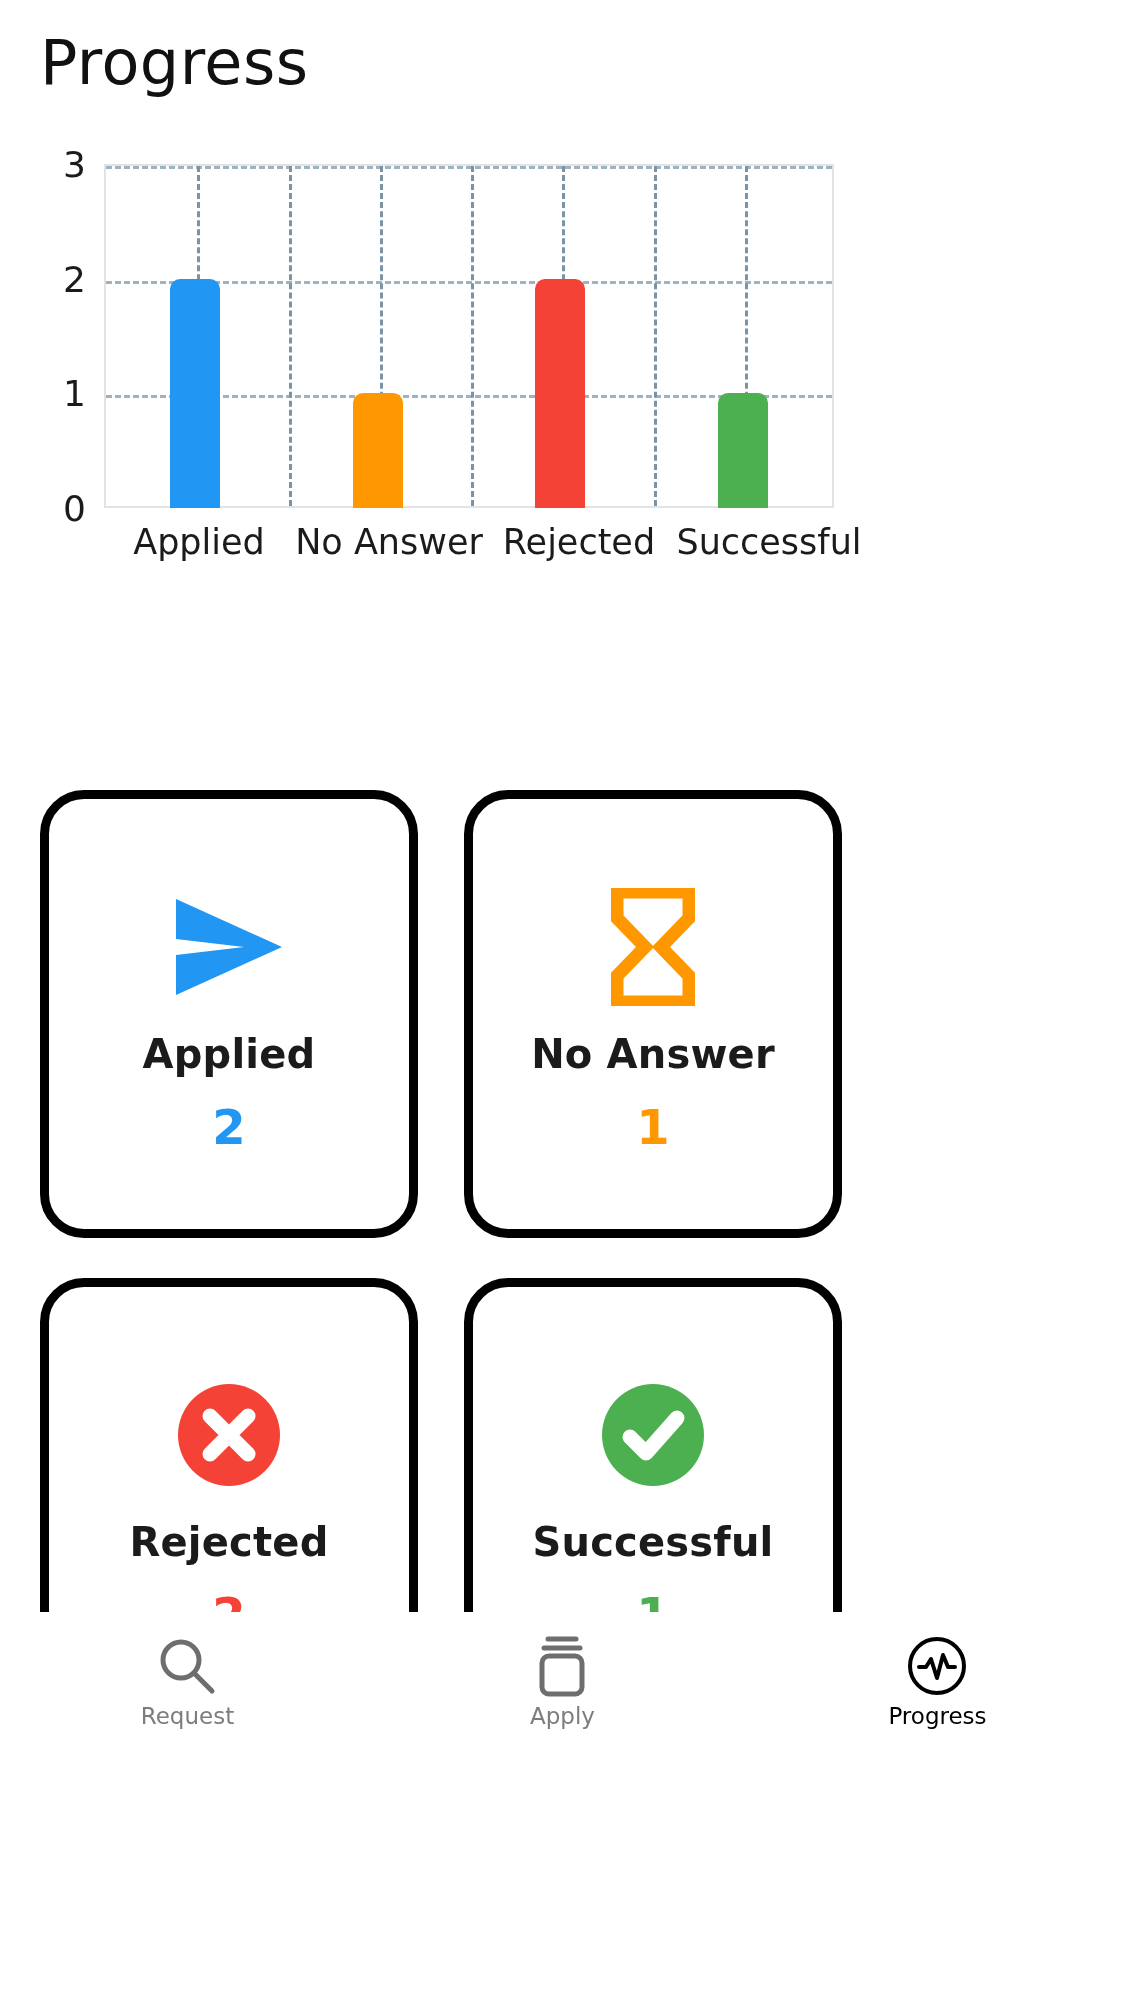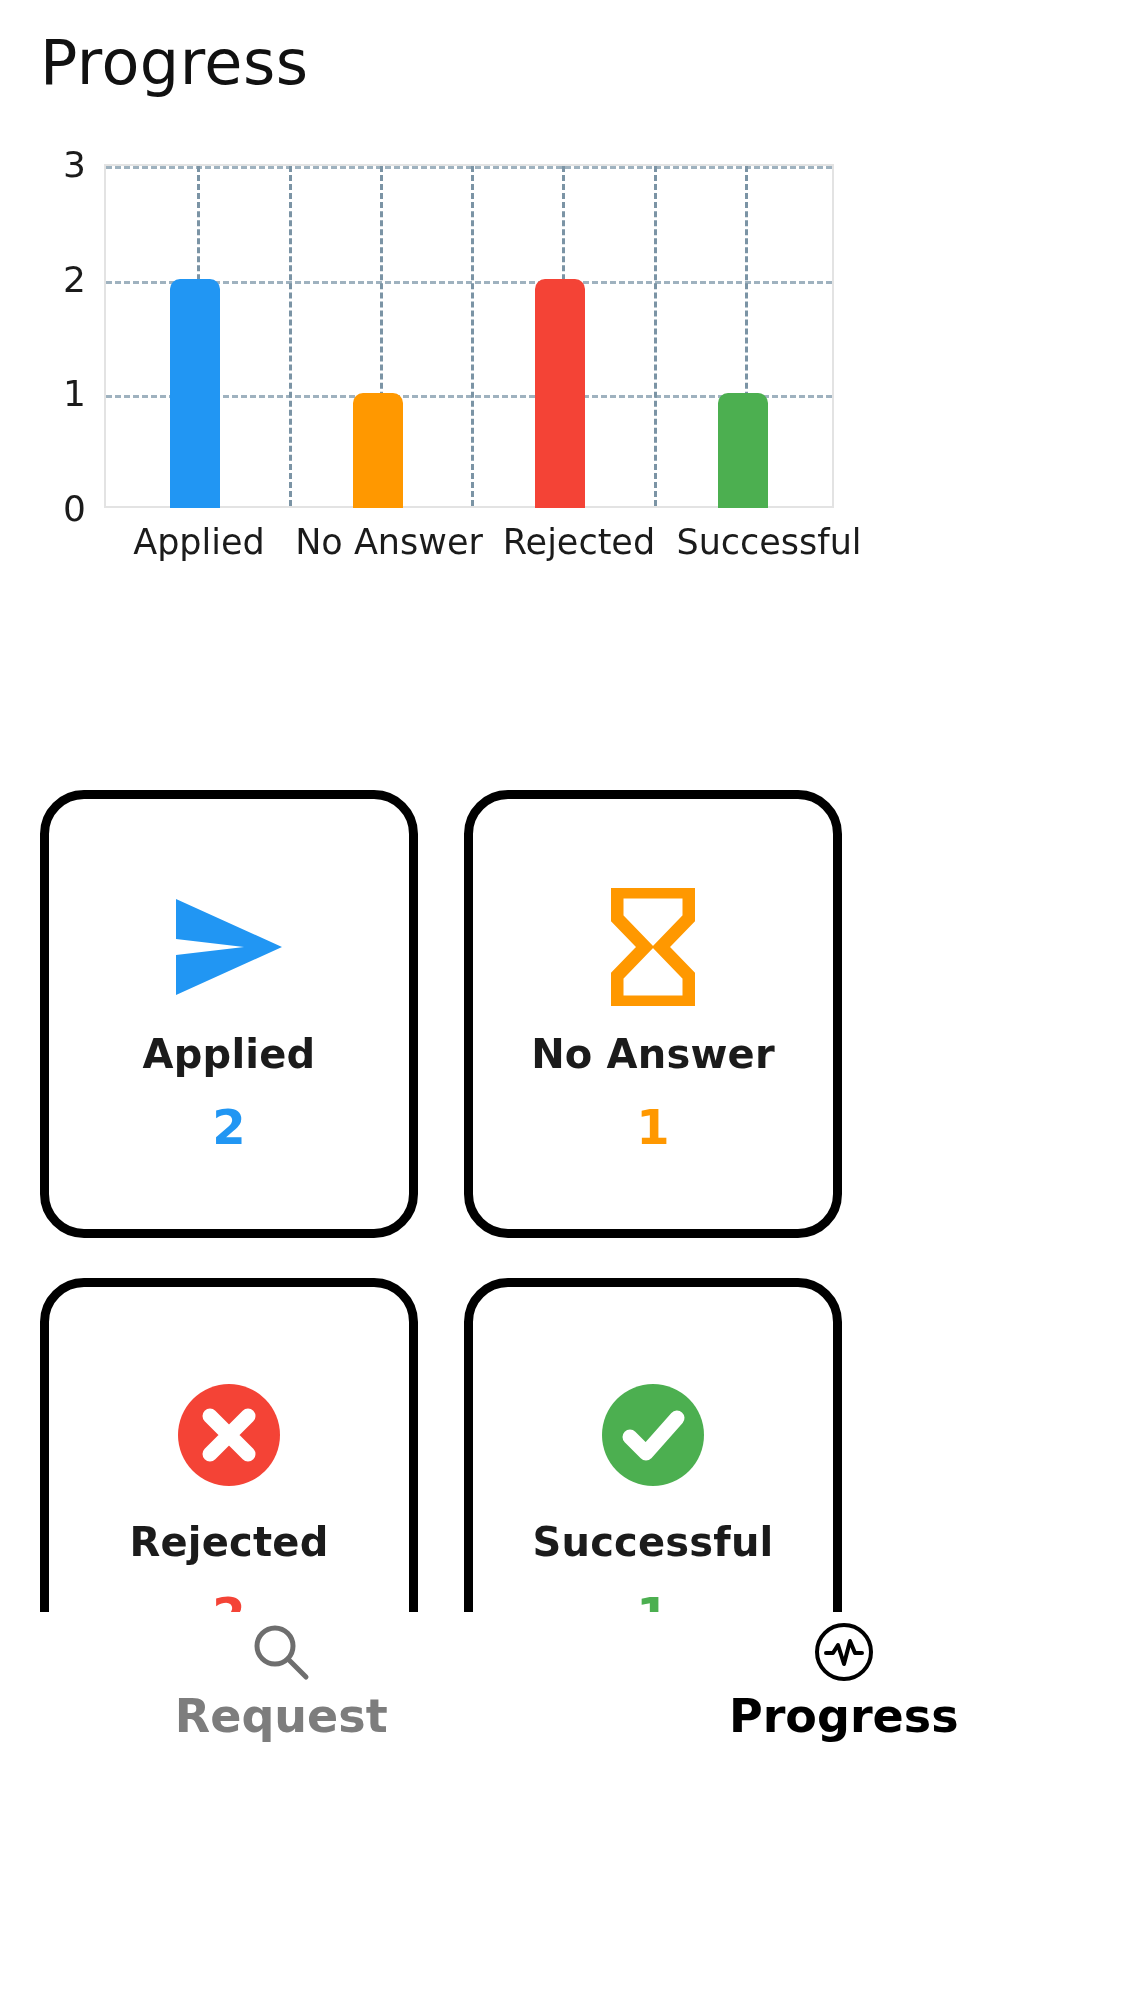--- a/index.html
+++ b/index.html
@@ -182,23 +182,23 @@
     justify-content: center;
   }
   .nav-icon {
     height: 62px;
     display: flex;
     align-items: center;
     justify-content: center;
     margin-bottom: 6px;
   }
   .nav-label {
-    font-size: 46px;
+    font-size: 23px;
     color: #7d7d7d;
-    font-weight: 700;
+    font-weight: 400;
     font-family: "DejaVu Sans", sans-serif;
   }
   .nav-item.active .nav-label {
     color: #000000;
   }
 </style>
 </head>
 <body>
 
 <div id="root">
@@ -290,20 +290,30 @@
   <div class="bottom-nav" id="bottomnav">
       <div class="nav-item">
         <div class="nav-icon">
           <svg width="62" height="62" viewBox="0 0 62 62">
             <circle cx="25" cy="25" r="18" fill="none" stroke="#6e6e6e" stroke-width="5"></circle>
             <line x1="38" y1="38" x2="56" y2="56" stroke="#6e6e6e" stroke-width="5" stroke-linecap="round"></line>
           </svg>
         </div>
         <div class="nav-label">Request</div>
       </div>
+      <div class="nav-item">
+        <div class="nav-icon">
+          <svg width="56" height="62" viewBox="0 0 56 62">
+            <line x1="14" y1="4" x2="42" y2="4" stroke="#6e6e6e" stroke-width="5" stroke-linecap="round"></line>
+            <line x1="10" y1="13" x2="46" y2="13" stroke="#6e6e6e" stroke-width="5" stroke-linecap="round"></line>
+            <rect x="8" y="21" width="40" height="38" rx="7" fill="none" stroke="#6e6e6e" stroke-width="5"></rect>
+          </svg>
+        </div>
+        <div class="nav-label">Apply</div>
+      </div>
       <div class="nav-item active">
         <div class="nav-icon">
           <svg width="62" height="62" viewBox="0 0 62 62">
             <circle cx="31" cy="31" r="27" fill="none" stroke="#000000" stroke-width="4"></circle>
             <path d="M13 32 L20 32 L25 24 L31 43 L37 20 L42 32 L49 32" fill="none" stroke="#000000" stroke-width="4" stroke-linecap="round" stroke-linejoin="round"></path>
           </svg>
         </div>
         <div class="nav-label">Progress</div>
       </div>
     </div>

